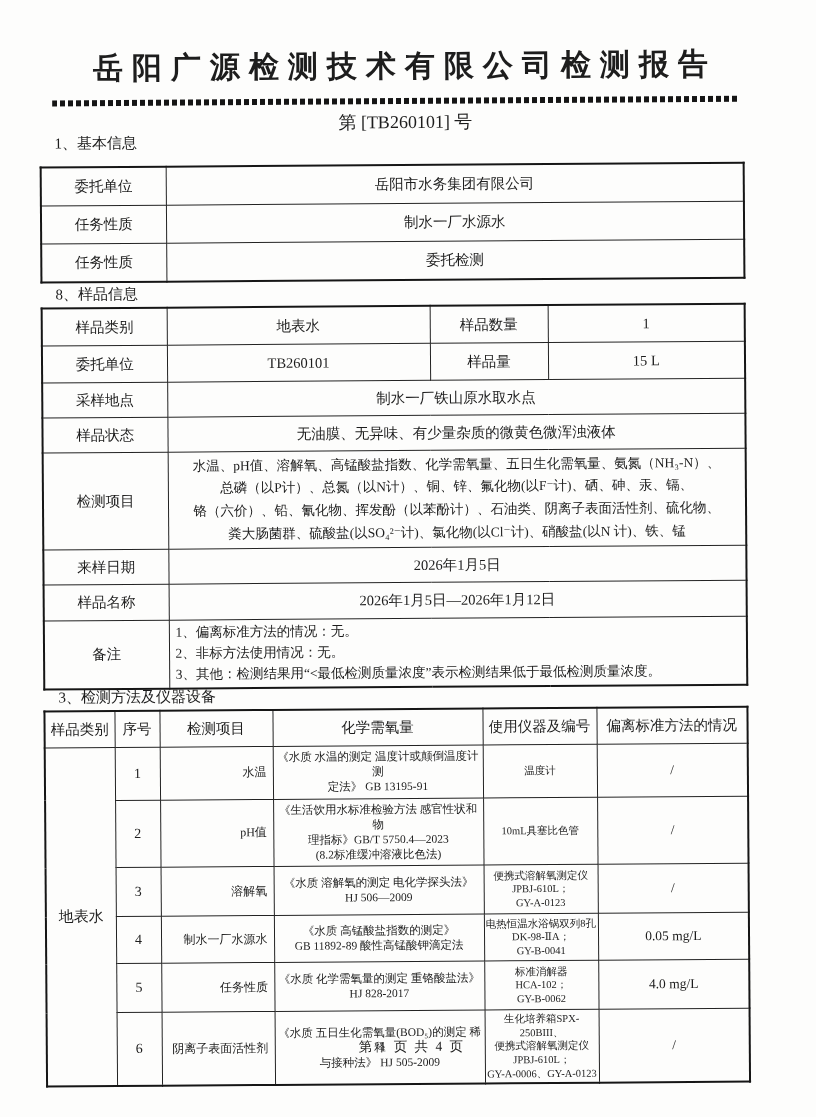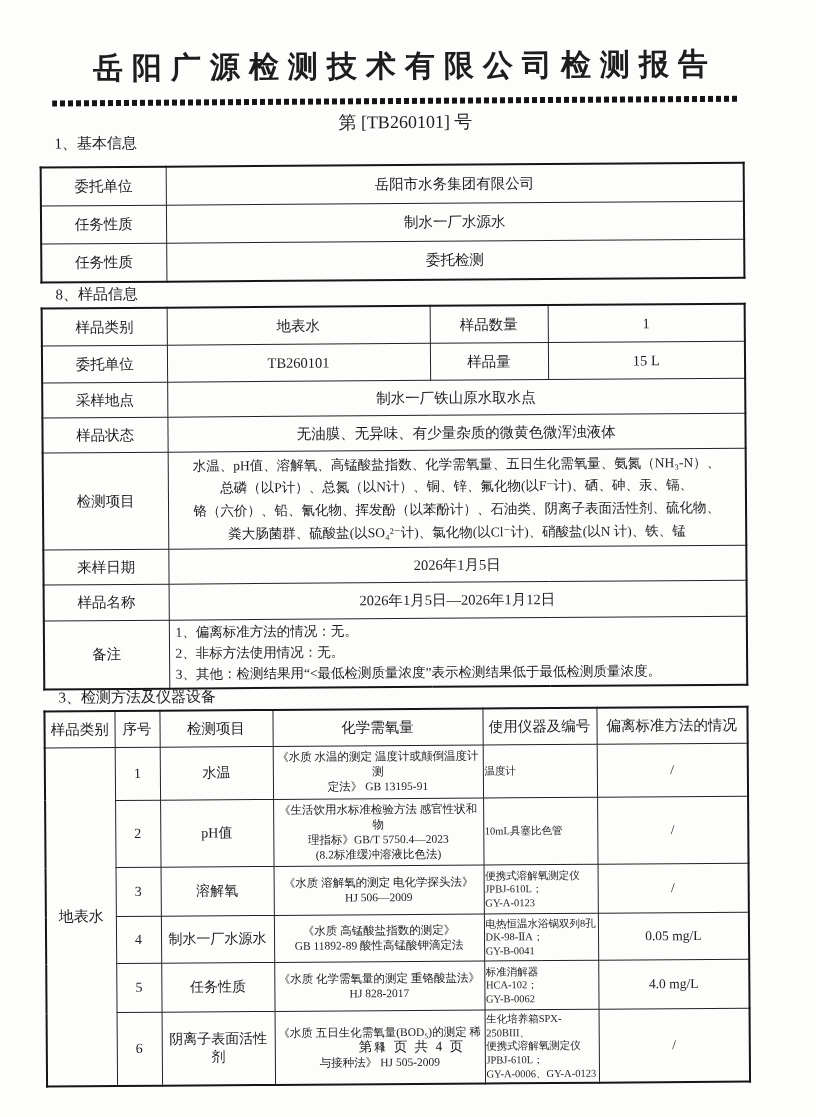--- a/index.html
+++ b/index.html
@@ -64,23 +64,23 @@
     font-size: 13.5px;
     line-height: 1.55;
     white-space: pre-line;
     padding: 4px 8px;
   }
 
   .t3 td { font-size: 14px; }
   .t3 .hdr td { text-align: center; font-size: 14.5px; padding: 8px 2px; }
   .t3 .cat { text-align: center; font-size: 15px; }
   .t3 .no { text-align: center; }
-  .t3 .item { text-align: center; font-size: 14px; }
+  .t3 .item { text-align: right; font-size: 12px; }
   .t3 .method { text-align: center; font-size: 11.5px; line-height: 1.32; white-space: pre-line; padding: 3px 2px; }
-  .t3 .instr { font-size: 10.5px; line-height: 1.3; white-space: pre-line; padding: 2px 1px; }
+  .t3 .instr { text-align: center; font-size: 10.5px; line-height: 1.3; white-space: pre-line; padding: 2px 1px; }
   .t3 .limit { text-align: center; font-size: 13.5px; }
 
   .page-footer {
     position: absolute; top: 1038px; left: 0; width: 100%;
     text-align: center;
     font-size: 13.5px;
     letter-spacing: 2px;
   }
 
   

